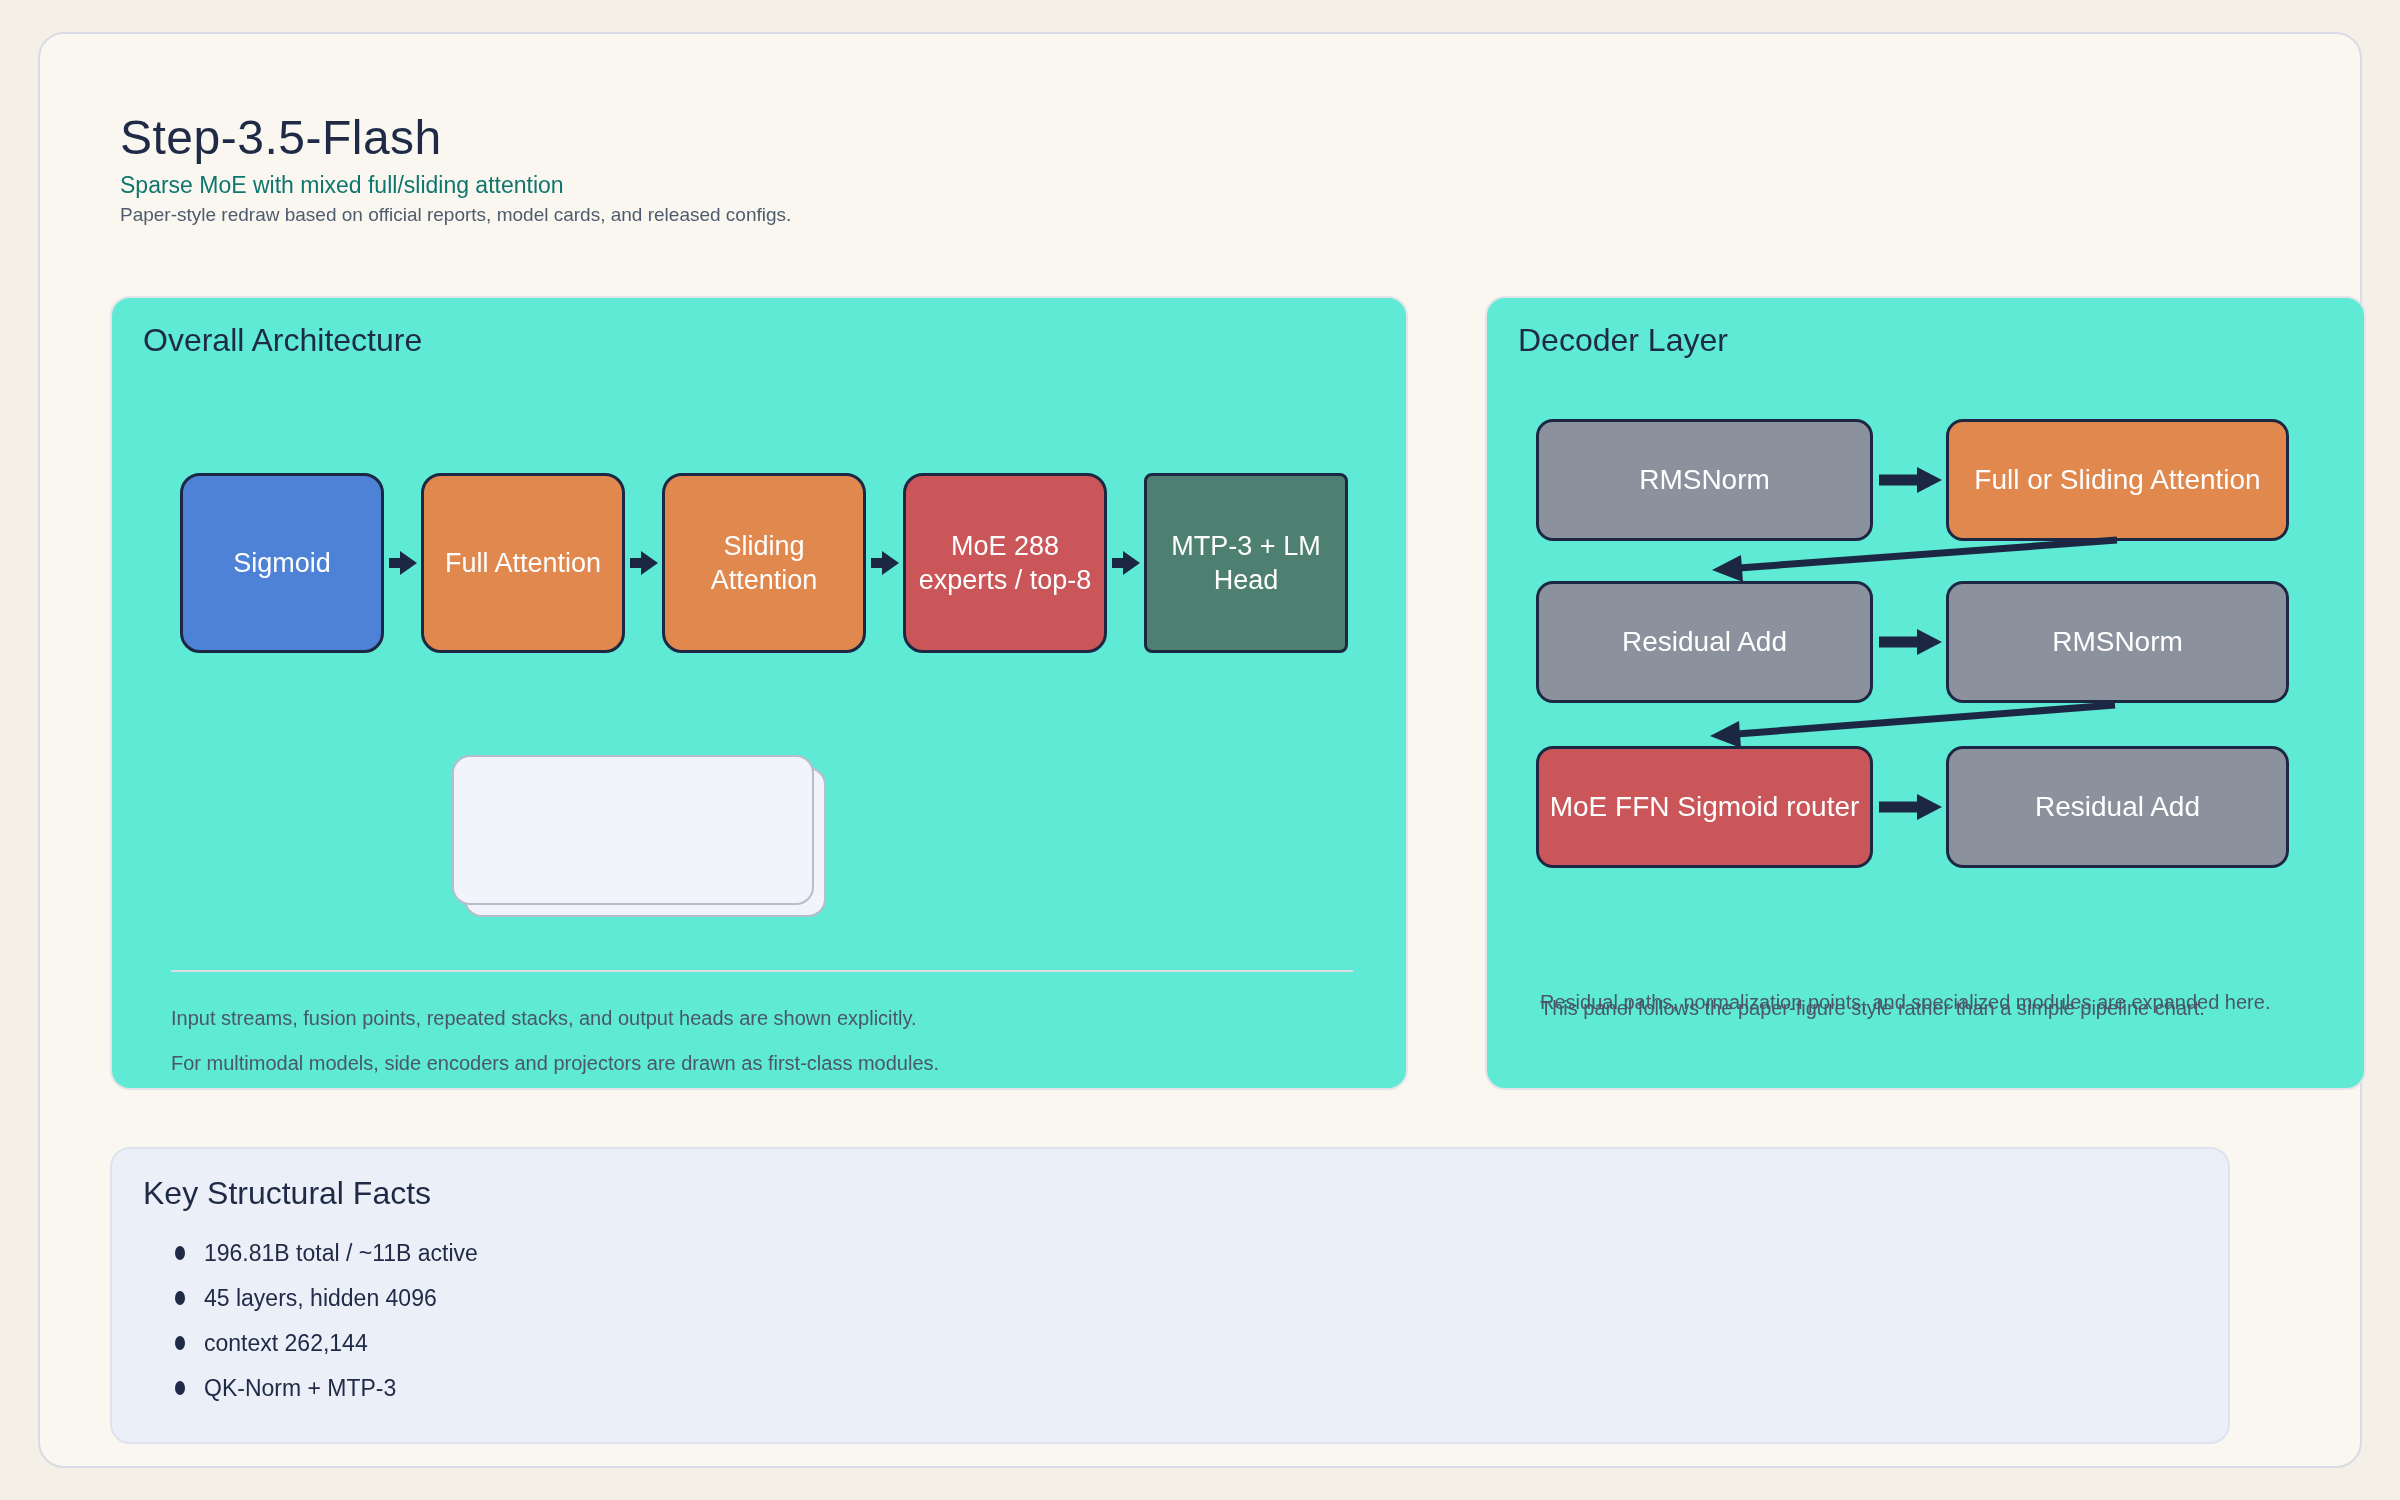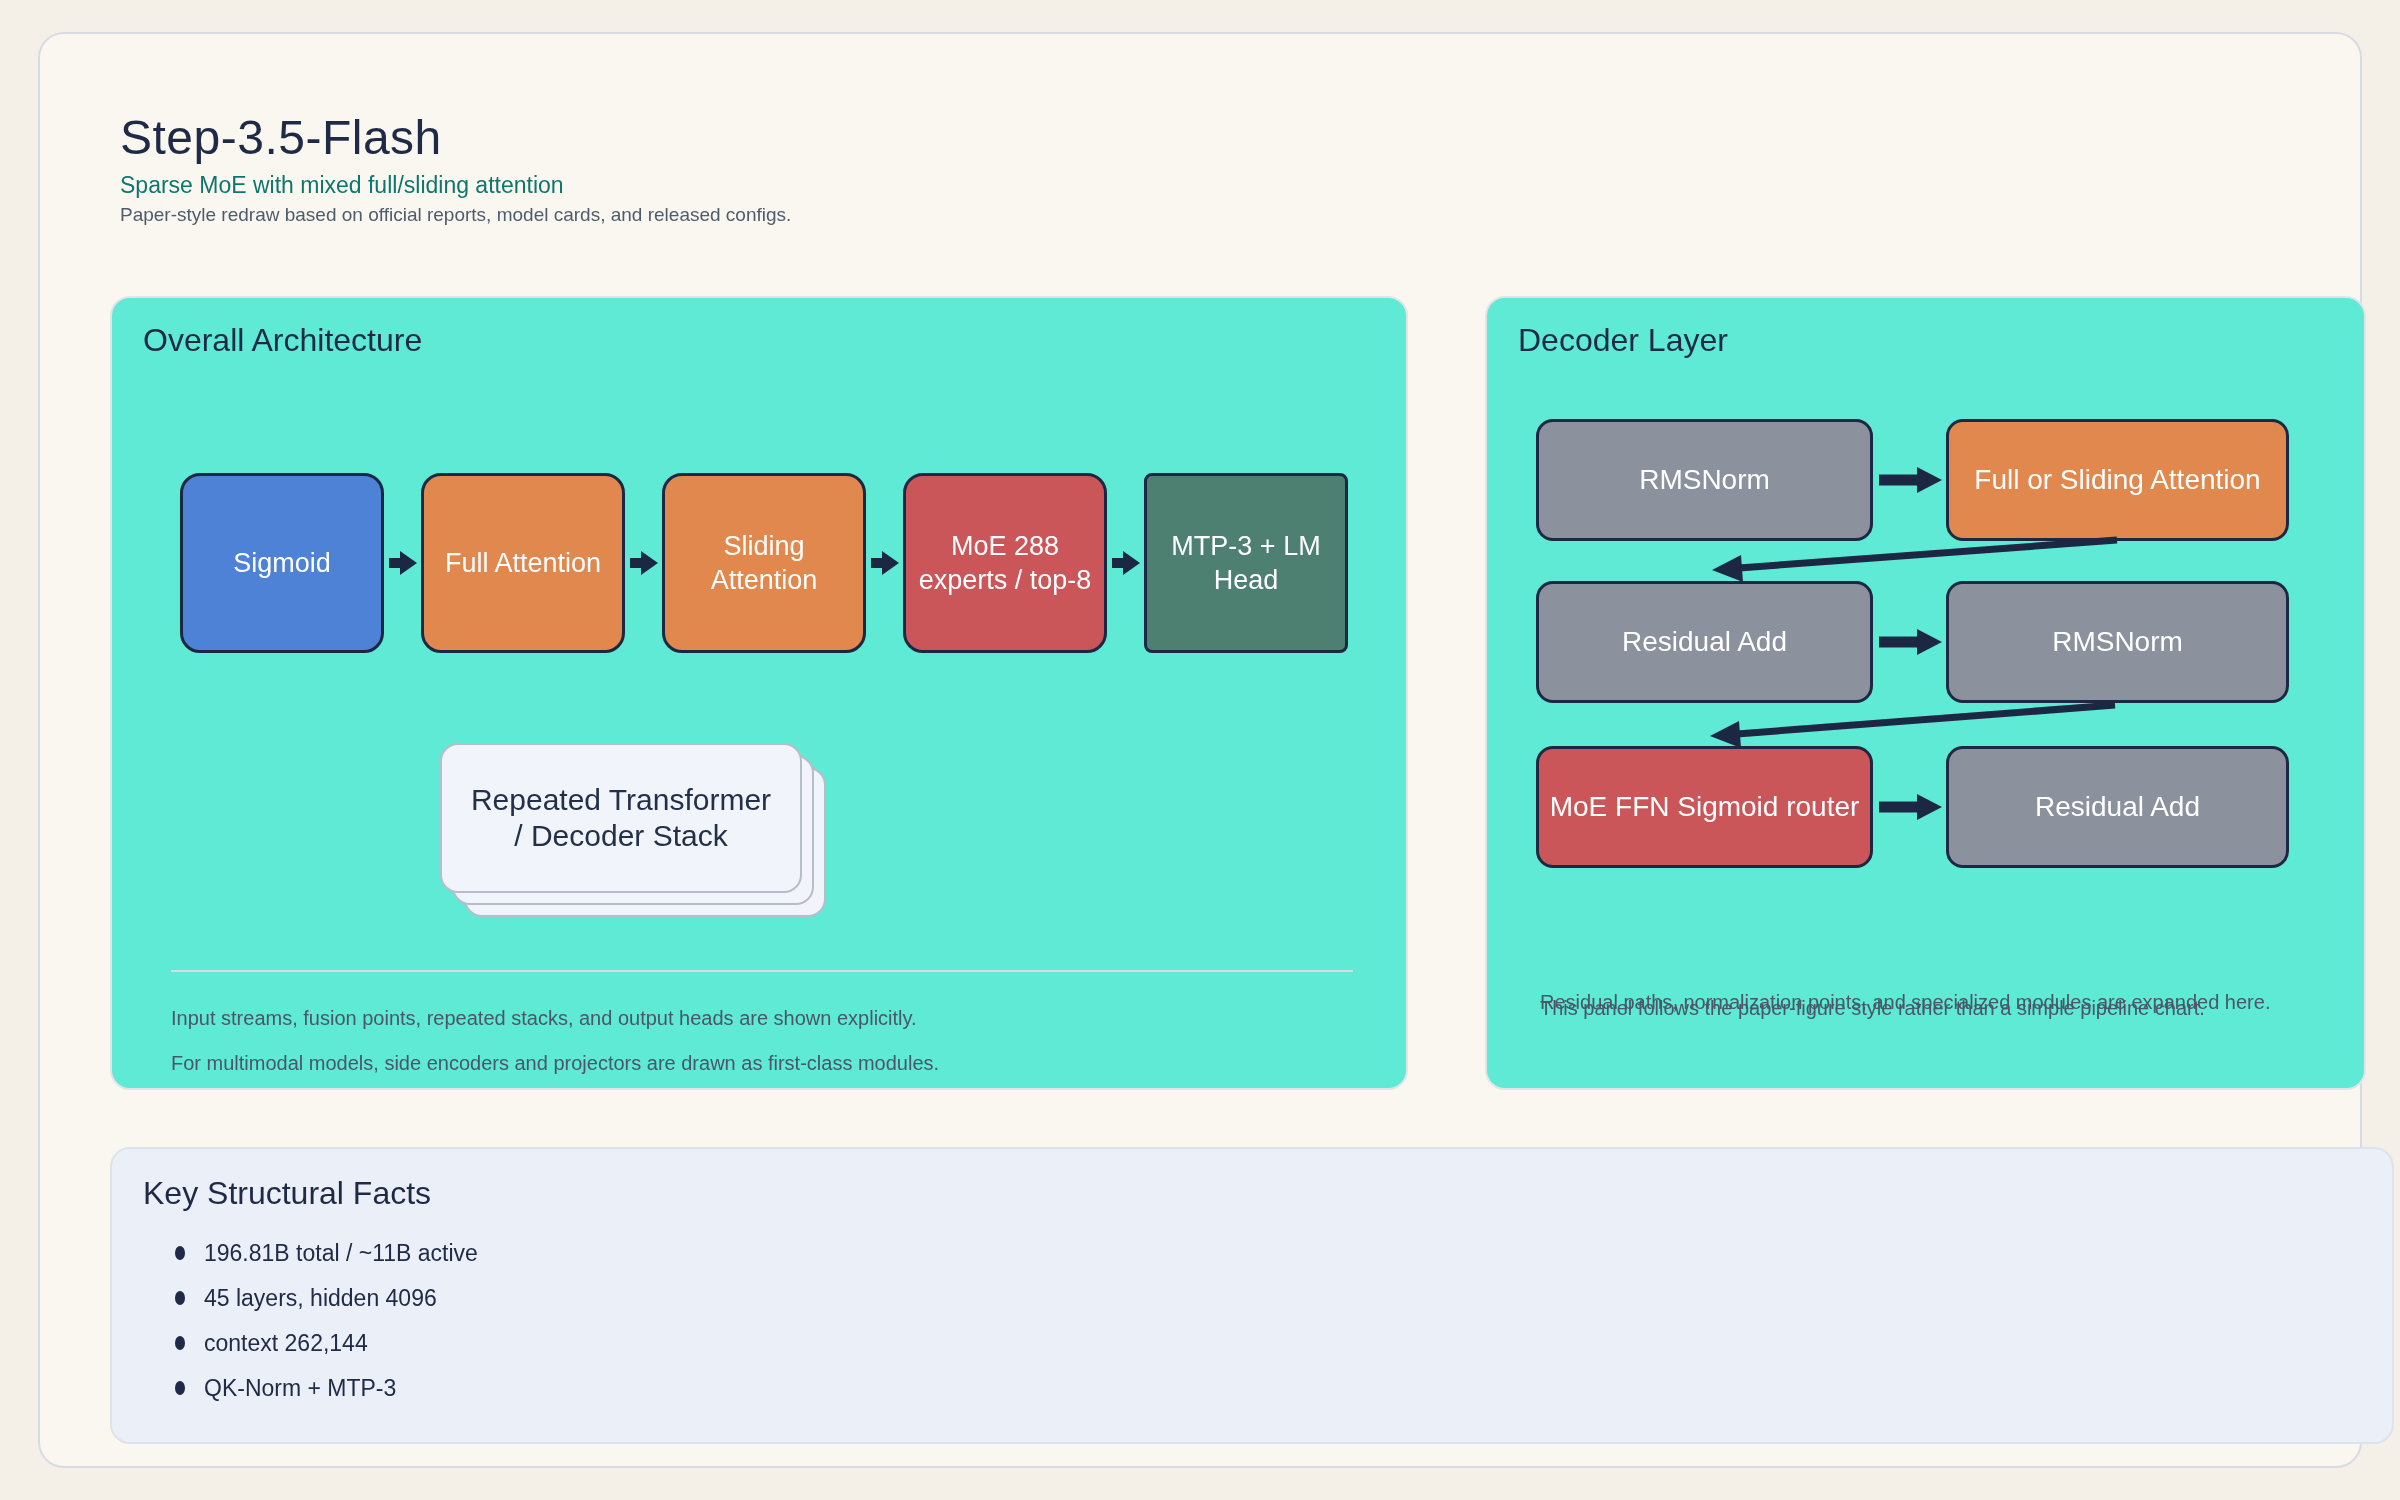--- a/index.html
+++ b/index.html
@@ -107,21 +107,21 @@
   .c2 { left: 459px; width: 343px; }
   .decoder-arrows {
     position: absolute; left: 0; top: 0; width: 881px; height: 794px;
     pointer-events: none;
   }
   svg line { stroke: var(--arrow, #1c2843); }
   svg .ah { fill: var(--arrow, #1c2843); }
   
   .facts {
     position: absolute;
-    left: 70px; top: 1113px; width: 2284px; height: 297px;
+    left: 70px; top: 1113px; width: 2120px; height: 297px;
     background: #ebeff7;
     border: 2px solid #dde2ee;
     border-radius: 20px;
   }
   .facts-title {
     position: absolute; left: 31px; top: 26px;
     font-size: 32px; font-weight: 400; color: #1e2a46;
   }
   .facts-list {
     position: absolute; left: 63px; top: 92px;
@@ -181,21 +181,20 @@
             <line x1="5" y1="90" x2="18" y2="90" stroke-width="10"></line>
             <polygon class="ah" points="16,78 33,90 16,102"></polygon>
           </svg>
       </div>
       <div class="fbox" style="background: rgb(78, 128, 113); border-radius: 8px;">MTP-3 + LM Head</div>
     </div>
 
     <div class="stack">
       <div class="scard s-back"></div>
       <div class="scard s-mid"></div>
-      <div class="scard s-front">Repeated Transformer / Decoder Stack</div>
     </div>
 
     <div class="divider"></div>
     <div class="foot foot-left">
       <p>Input streams, fusion points, repeated stacks, and output heads are shown explicitly.</p>
       <p>For multimodal models, side encoders and projectors are drawn as first-class modules.</p>
     </div>
   </div>
 
   <div class="panel panel-right">

